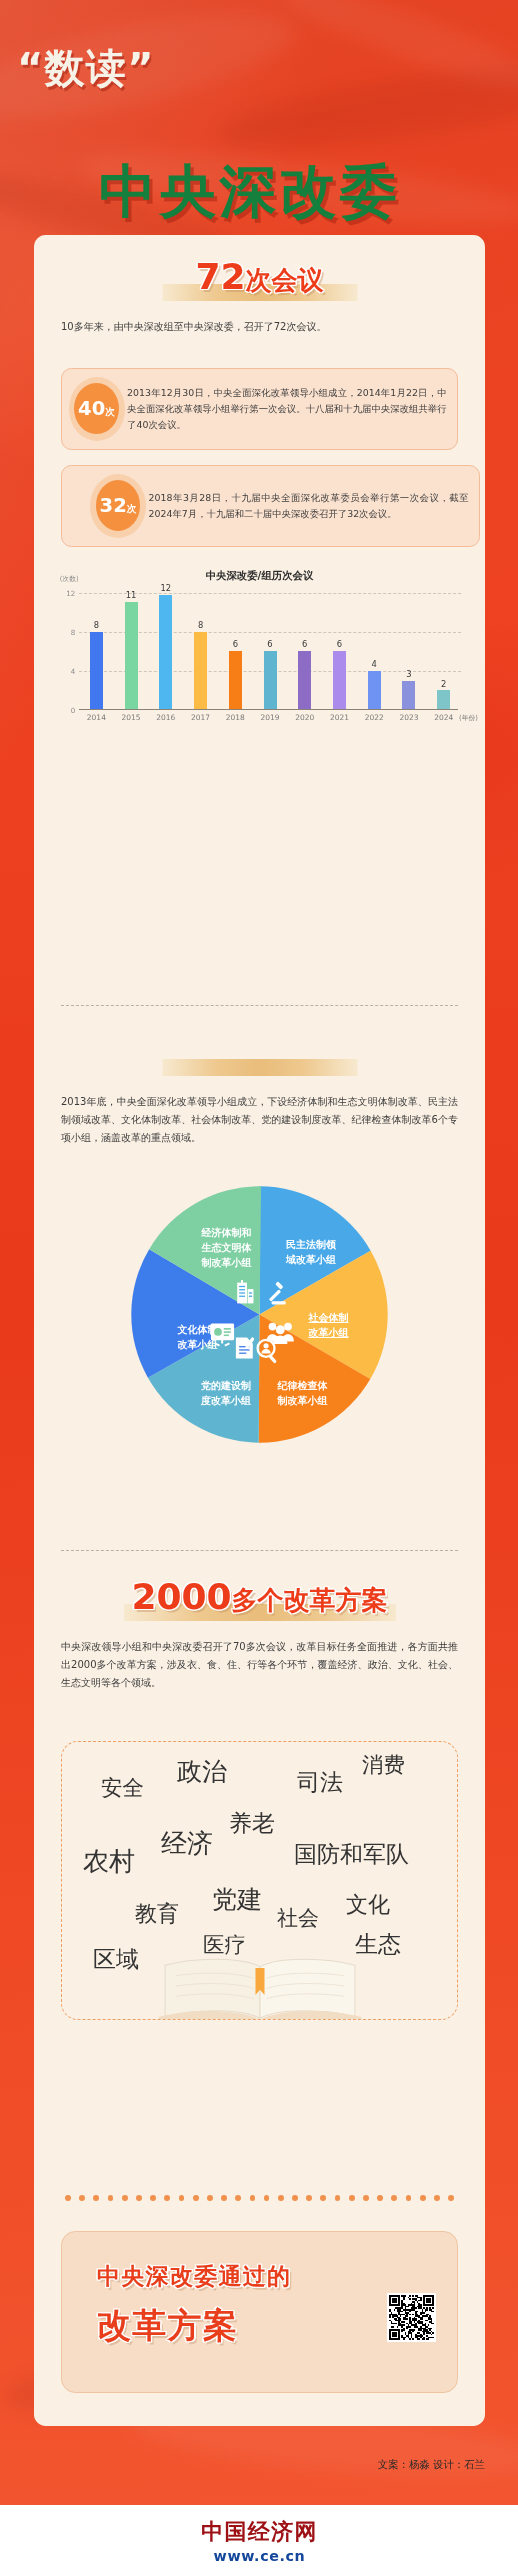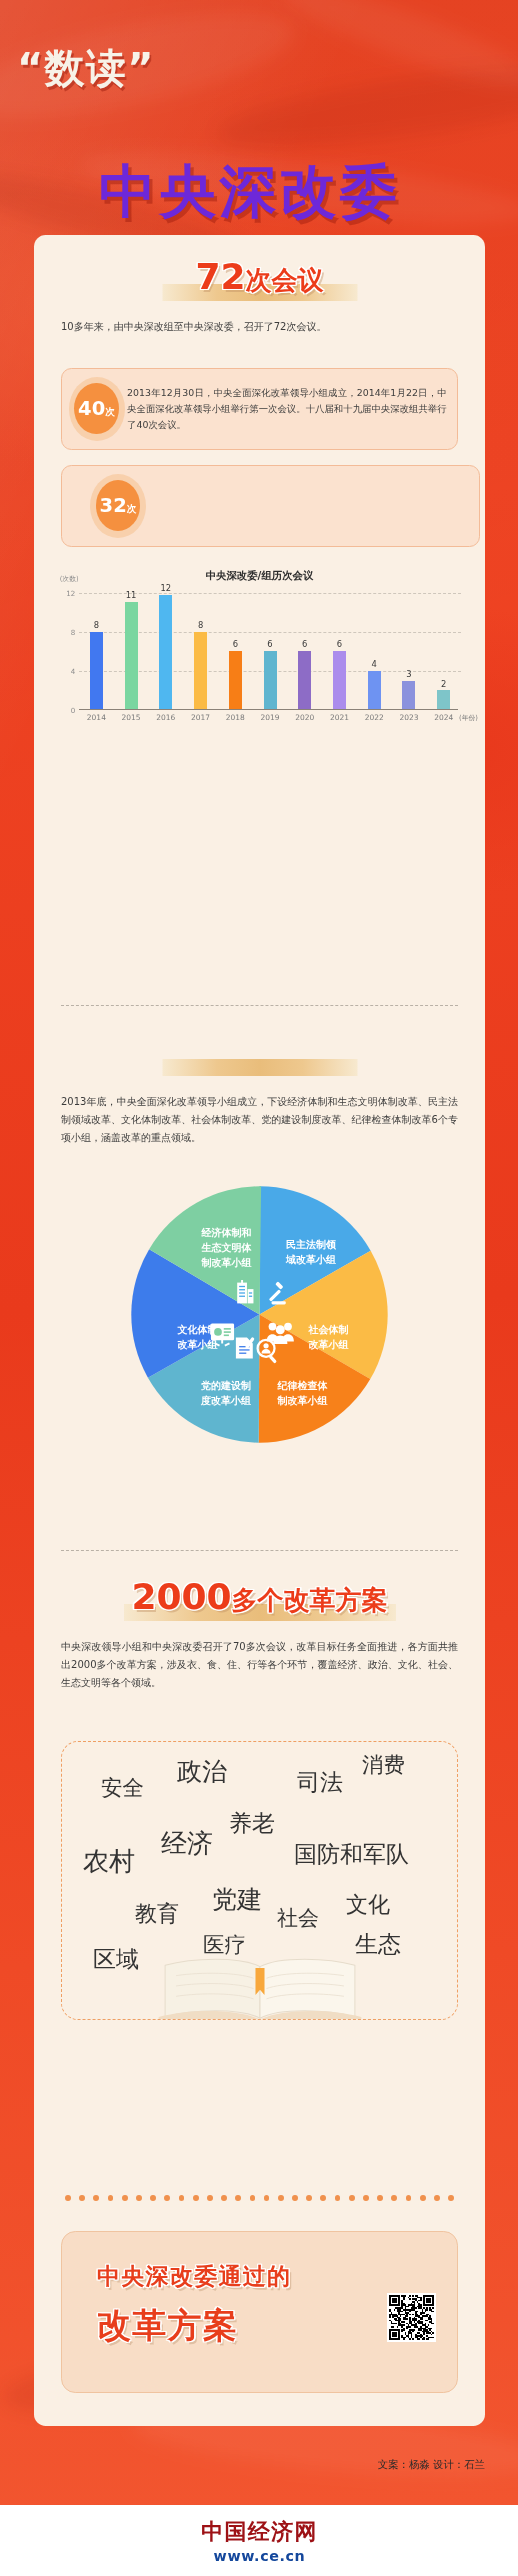--- a/index.html
+++ b/index.html
@@ -33,21 +33,21 @@
 
   
   .hdr-sub{
     position:absolute; left:17px; top:41px; width:214px;
     font-size:40px; font-weight:bold; color:#f7f2e8; letter-spacing:1.3px;
     text-shadow: 1.9px 2.6px 0 rgba(150,25,10,.45);
     font-family:"DejaVu Sans","Liberation Sans",sans-serif;
   }
   .hdr-main{
     position:absolute; left:99px; top:154px; width:402px;
-    font-size:57px; font-weight:bold; color:#6d28d9; letter-spacing:3.2px;
+    font-size:57px; font-weight:bold; color:#15803d; letter-spacing:3.2px;
     text-shadow: 3.2px 3.9px 0 rgba(150,25,10,.42);
     font-family:"DejaVu Sans","Liberation Sans",sans-serif;
   }
 
   
   .banner{ position:relative; width:100%; text-align:center; height:51px; }
   .banner .bar{
     position:absolute; left:50%; transform:translateX(-50%);
     bottom:6.5px; height:17px;
     background:linear-gradient(90deg,#f7e9cf 0%,#eec88e 28%,#e9bd7b 50%,#eec88e 72%,#f7e9cf 100%);
@@ -223,20 +223,21 @@
       </div>
       <div class="txt">2013年12月30日，中央全面深化改革领导小组成立，2014年1月22日，中央全面深化改革领导小组举行第一次会议。十八届和十九届中央深改组共举行了40次会议。</div>
     </div>
 
     <div class="stat" style="position:absolute;left:27px;top:209px;width:419px;padding-left:28px;">
       <div class="bubble">
         <span class="outer"></span>
           <span class="inner"></span>
         <span class="lbl"><span>32</span><small>次</small></span>
       </div>
+      <div class="txt">2018年3月28日，十九届中央全面深化改革委员会举行第一次会议，截至2024年7月，十九届和二十届中央深改委召开了32次会议。</div>
     </div>
 
     <div style="position:absolute;left:27px;top:313px;width:397px;">
       <div class="chart-title">中央深改委/组历次会议</div>
       <div class="chart-wrap" id="chartWrap">
         <div class="axis-unit">(次数)</div>
         <div id="gridHolder">
             <div class="ytick" style="top: 127px;">0</div>
             <div class="gridline" style="top: 88px;"></div>
             <div class="ytick" style="top: 88px;">4</div>
@@ -330,21 +331,21 @@
             <path d="M200 200 L27.703616575433955 297.56001362656184 A198 198 0 0 1 29.573078653219056 99.20979968142663 Z" fill="#3d7ceb"></path>
             <path d="M200 200 L29.573078653219056 99.20979968142663 A198 198 0 0 1 202.48807589690364 2.0156332476444163 Z" fill="#7ecfa2"></path>
           </g>
       </svg>
 
       <div class="pie-lbl" style="left:51px;top:40px;width:91px;">经济体制和
 生态文明体
 制改革小组</div>
       <div class="pie-lbl" style="left:139px;top:52px;width:84px;">民主法制领
 域改革小组</div>
-      <div class="pie-lbl" style="left:163px;top:137px;width:71px;">社会体制
+      <div class="pie-lbl" style="left:163px;top:125px;width:71px;text-decoration:underline;">社会体制
 改革小组</div>
       <div class="pie-lbl" style="left:137px;top:193px;width:71px;">纪律检查体
 制改革小组</div>
       <div class="pie-lbl" style="left:57px;top:193px;width:78px;">党的建设制
 度改革小组</div>
       <div class="pie-lbl" style="left:28.5px;top:137px;width:78px;">文化体制
 改革小组</div>
 
       
       <svg class="pie-ico" style="left:102px;top:95px;" width="26" height="26" viewBox="0 0 40 40">

